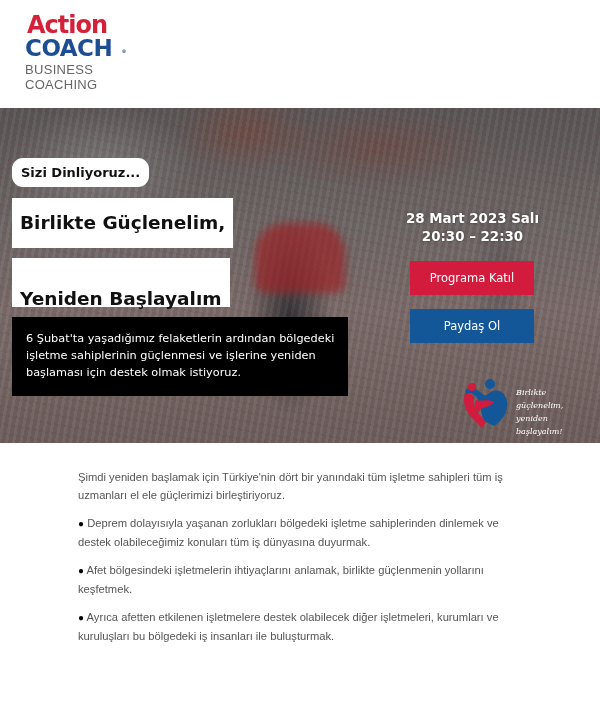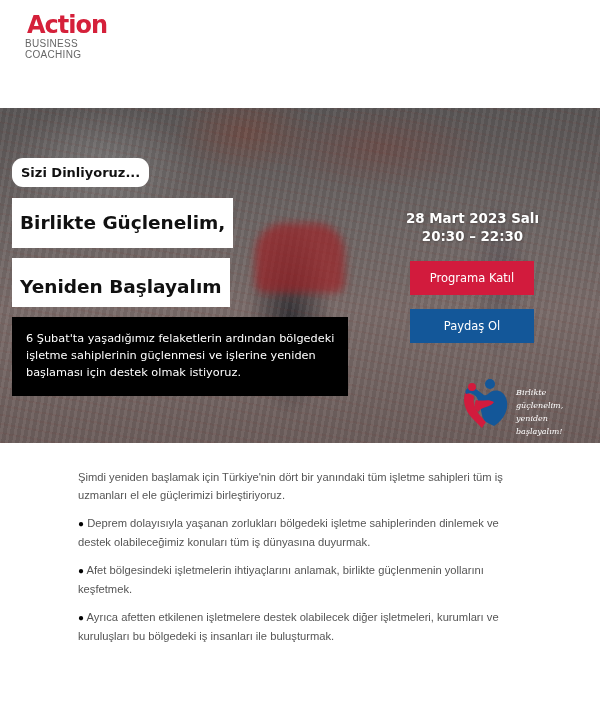--- a/index.html
+++ b/index.html
@@ -5,21 +5,21 @@
     * { box-sizing: border-box; margin: 0; padding: 0; }
     html, body { width: 600px; height: 719px; overflow: hidden; background: #ffffff; }
     body { font-family: "Liberation Sans", sans-serif; position: relative; }
 
     
     .header { position: absolute; left: 0; top: 0; width: 515px; height: 108px; background: #fff; }
     .logo { position: absolute; left: 25px; top: 14px; width: 100px; }
     .logo-action { font-family: "DejaVu Sans", sans-serif; font-weight: bold; color: #d5203a; font-size: 24px; letter-spacing: -1px; line-height: 22px; padding-left: 2px; }
     .logo-coach { font-family: "DejaVu Sans", sans-serif; font-weight: bold; color: #1d4e94; font-size: 23px; letter-spacing: -0.5px; line-height: 24px; position: relative; }
     .logo-coach .reg { font-size: 5px; position: absolute; top: 3px; right: -1px; }
-    .logo-tagline { font-family: "Liberation Sans", sans-serif; color: #666; font-size: 10px; letter-spacing: 0.3px; margin-top: 2px; }
+    .logo-tagline { font-family: "Liberation Sans", sans-serif; color: #666; font-size: 13px; letter-spacing: 0.3px; margin-top: 2px; }
 
     
     .hero { position: absolute; left: 0; top: 108px; width: 600px; height: 335px; overflow: hidden;
       background:
         radial-gradient(ellipse 60px 140px at 290px 210px, rgba(40,40,45,0.85), rgba(0,0,0,0) 70%),
         radial-gradient(ellipse 40px 120px at 500px 170px, rgba(90,85,90,0.7), rgba(0,0,0,0) 70%),
         radial-gradient(ellipse 90px 50px at 245px 25px, rgba(120,70,60,0.6), rgba(0,0,0,0) 80%),
         radial-gradient(ellipse 140px 50px at 380px 40px, rgba(115,70,65,0.55), rgba(0,0,0,0) 80%),
         radial-gradient(ellipse 120px 80px at 100px 60px, rgba(150,150,150,0.45), rgba(0,0,0,0) 80%),
         linear-gradient(180deg, #5a5656 0%, #6e6766 35%, #7a6c6a 60%, #6d5f5d 100%);
@@ -27,21 +27,21 @@
     .hero-texture { position: absolute; inset: 0;
       background-image:
         repeating-linear-gradient(100deg, rgba(255,255,255,0.04) 0 3px, rgba(0,0,0,0.05) 3px 7px),
         repeating-linear-gradient(10deg, rgba(120,40,30,0.08) 0 2px, rgba(0,0,0,0) 2px 9px);
     }
     .hero-red-figure { position: absolute; left: 255px; top: 115px; width: 90px; height: 70px; background: rgba(160,30,35,0.65); border-radius: 30px 30px 10px 10px; filter: blur(4px); }
 
     .tag-box { position: absolute; background: #ffffff; color: #111; font-weight: bold; font-family: "DejaVu Sans", sans-serif; }
     .tag-small { left: 12px; top: 50px; height: 29px; padding: 0 9px; font-size: 13px; line-height: 29px; border-radius: 11px; }
     .tag-big1 { left: 12px; top: 90px; height: 50px; padding: 0 8px; font-size: 18.5px; line-height: 50px; }
-    .tag-big2 { left: 12px; top: 150px; height: 49px; padding: 4px 8px; font-size: 18.5px; line-height: 49px; }
+    .tag-big2 { left: 12px; top: 150px; height: 49px; padding: 16px 8px; font-size: 18.5px; line-height: 49px; }
 
     .dark-box { position: absolute; left: 12px; top: 209px; width: 336px; height: 79px; background: #000; color: #fff;
       font-family: "DejaVu Sans", sans-serif; font-size: 11.3px; line-height: 17px; padding: 13px 0 12px 14px; }
 
     .event-date { position: absolute; left: 405px; top: 102px; width: 135px; text-align: center; color: #fff;
       font-family: "DejaVu Sans", sans-serif; font-weight: bold; font-size: 13.4px; line-height: 18px; text-shadow: 0 0 3px rgba(0,0,0,0.4); }
 
     .btn { position: absolute; left: 410px; width: 124px; height: 34px; color: #fff; border: none;
       font-family: "DejaVu Sans", sans-serif; font-weight: normal; font-size: 11.5px; text-align: center; line-height: 34px; cursor: pointer; }
     .btn-join { top: 153px; background: #d21b3d; }
@@ -54,20 +54,23 @@
     .content { position: absolute; left: 78px; top: 468px; width: 440px; color: #555; font-family: Liberation Sans, sans-serif; font-size: 11.2px; line-height: 18px; }
     .content p { margin-bottom: 10px; }
     .bullet { color: #000; font-size: 10px; }
   </style>
 </head>
 <body>
 
 <div class="header">
   <div class="logo">
     <div class="logo-action">Action</div>
+    <div class="logo-coach">
+      <span>COACH</span><span class="reg">®</span>
+    </div>
     <div class="logo-tagline">BUSINESS COACHING</div>
   </div>
 </div>
 
 <div class="hero">
   <div class="hero-texture"></div>
   <div class="hero-red-figure"></div>
 
   <div class="tag-box tag-small">Sizi Dinliyoruz...</div>
   <div class="tag-box tag-big1">Birlikte Güçlenelim,</div>

